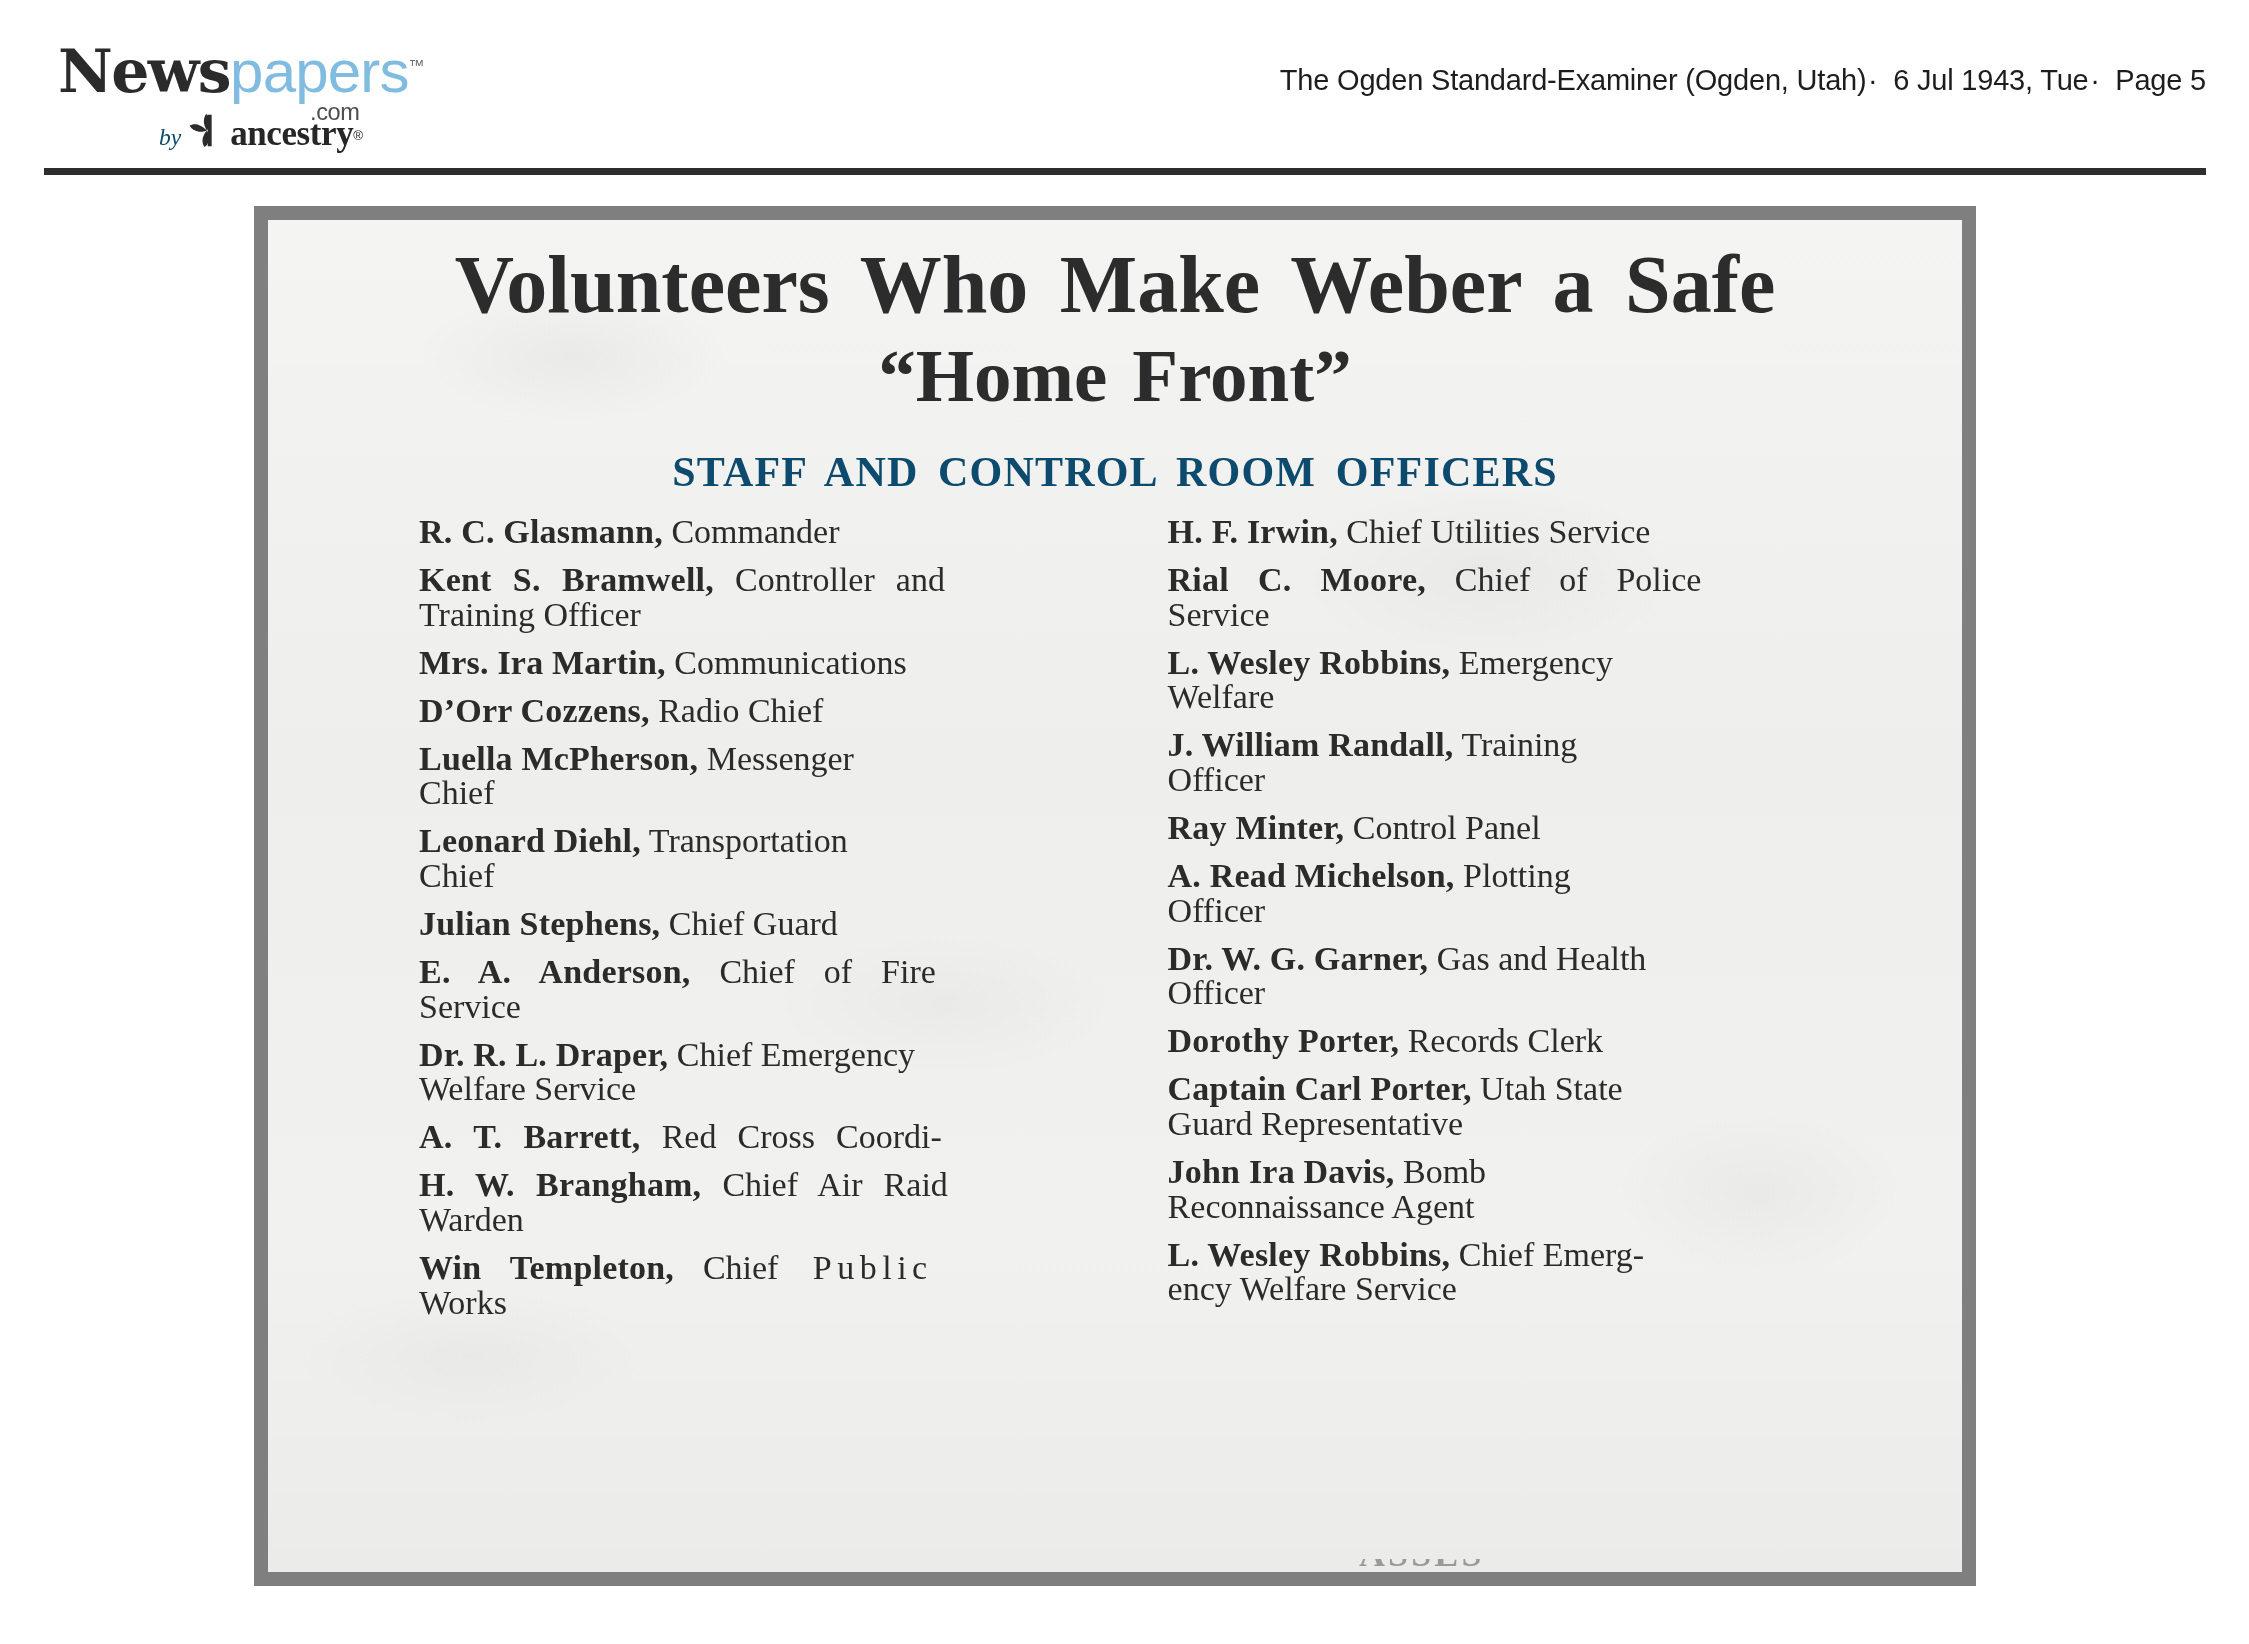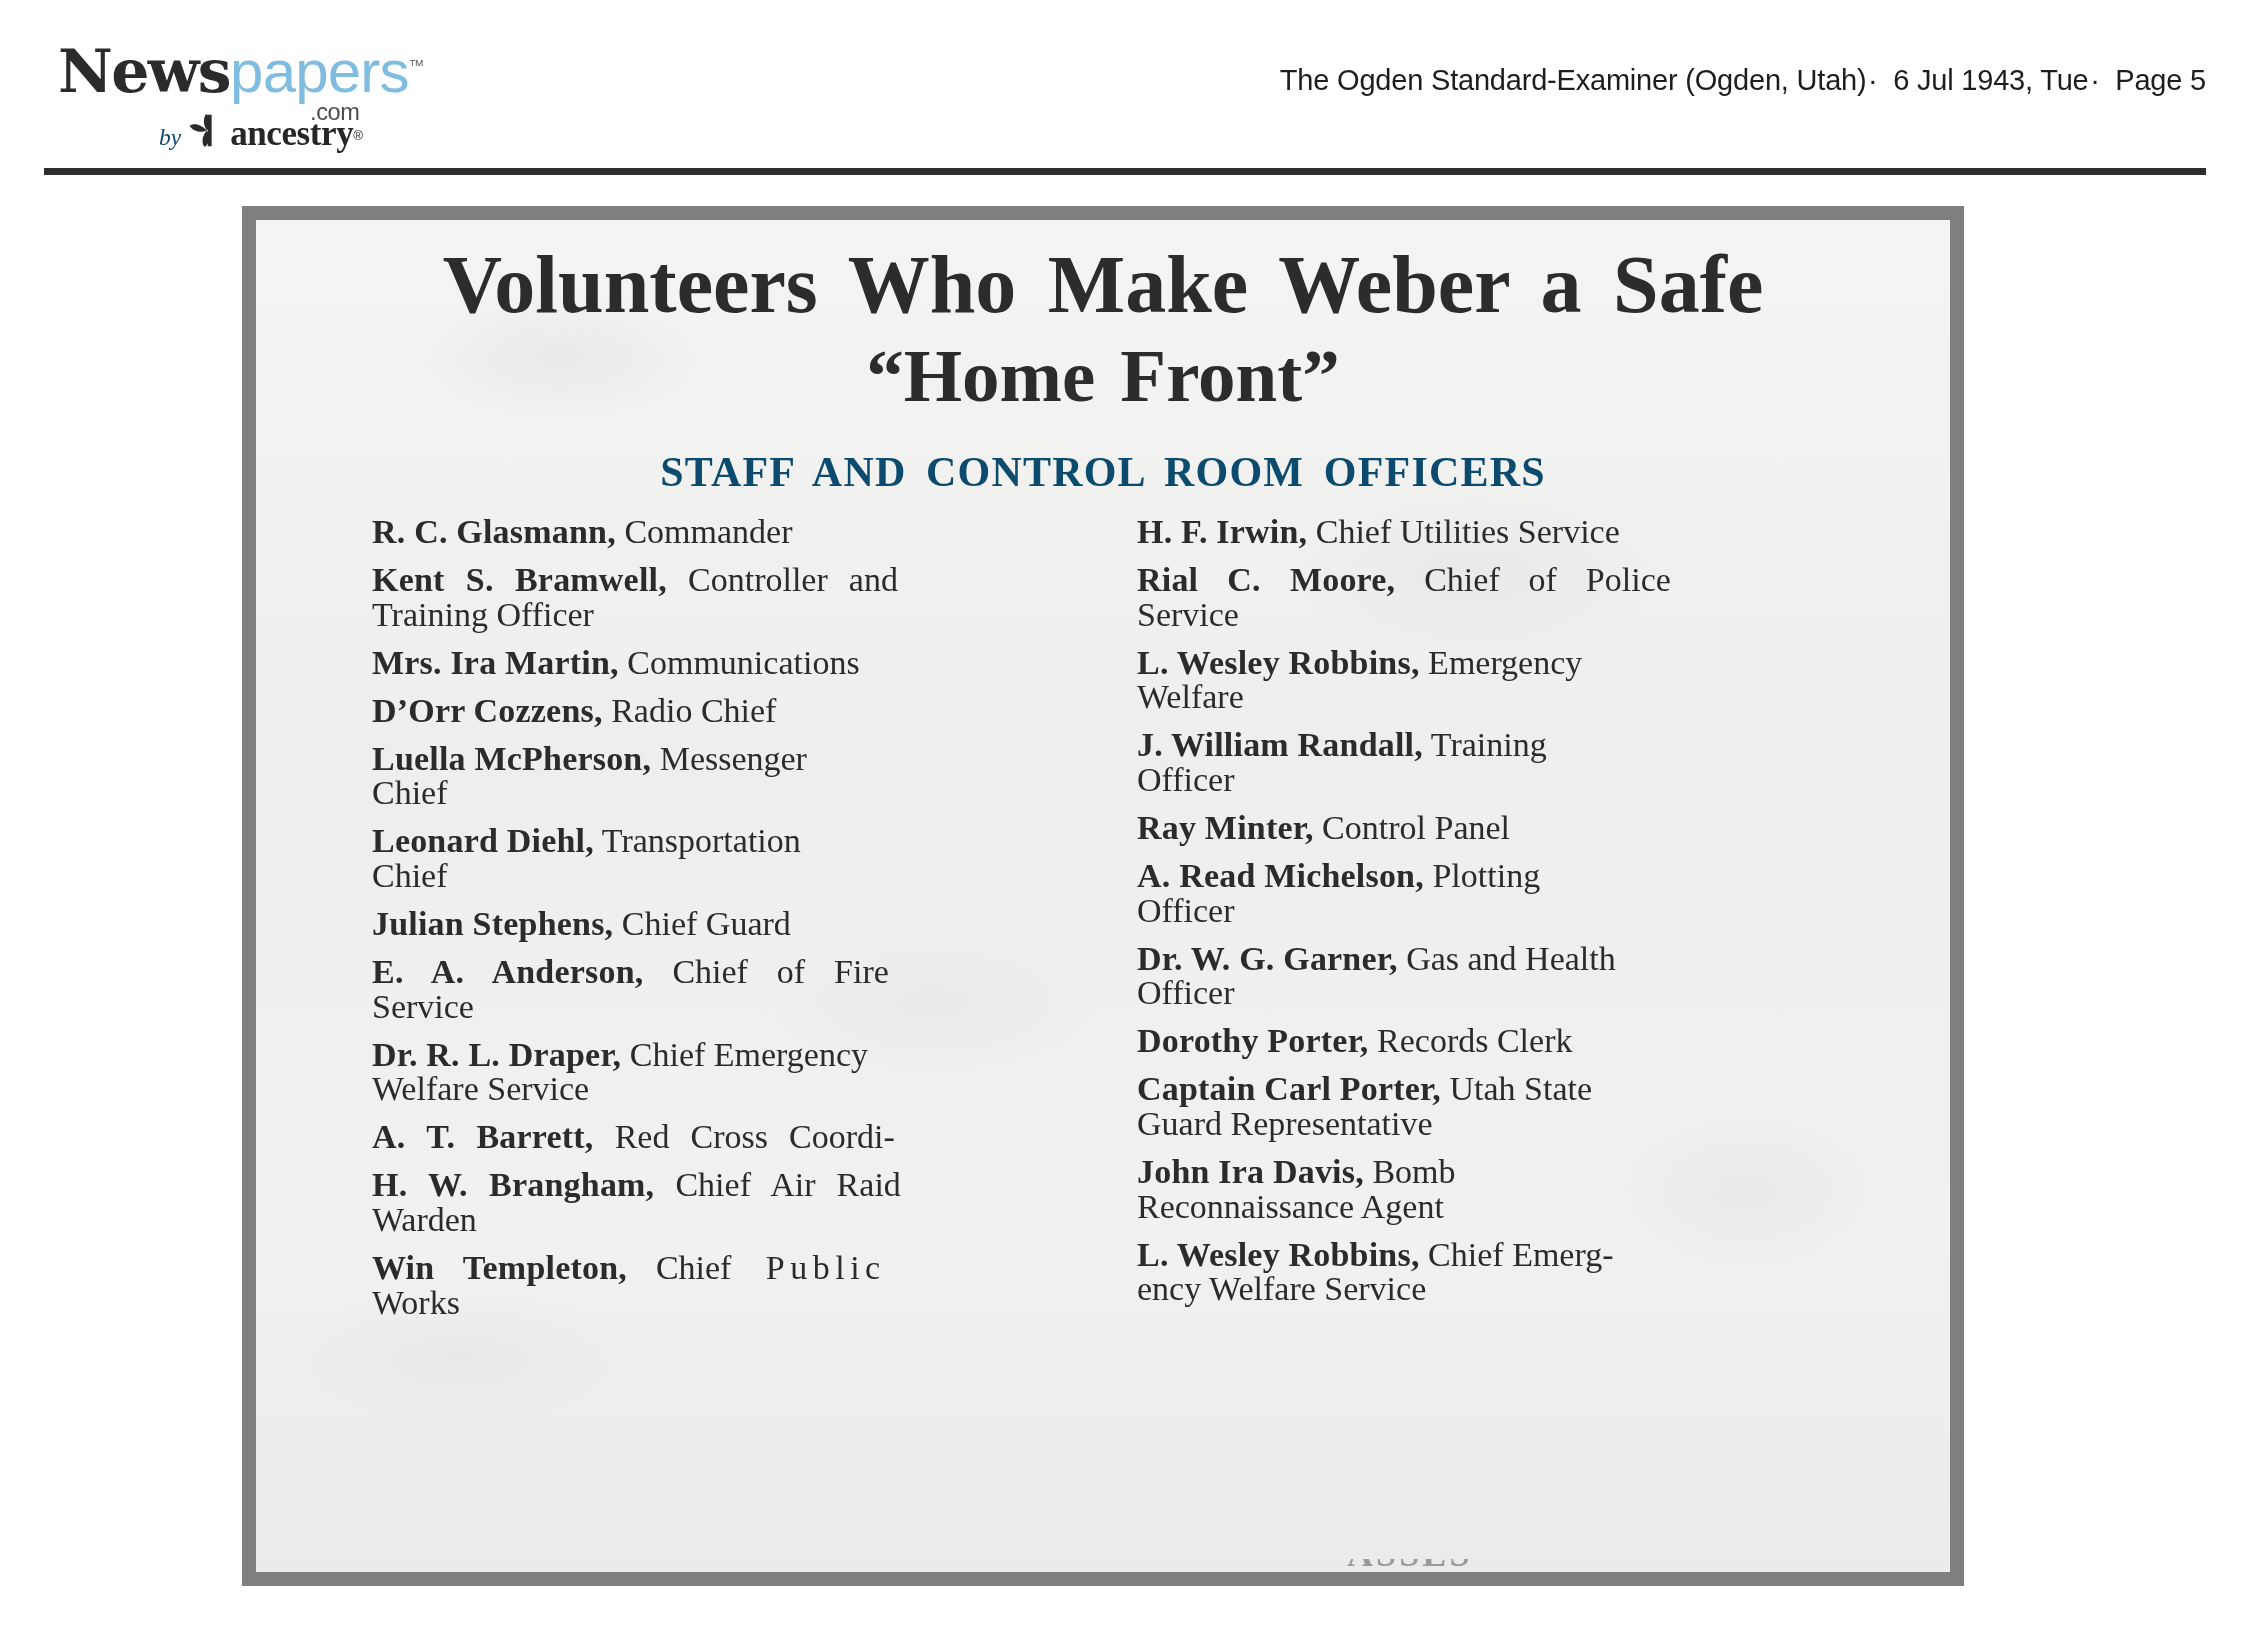--- a/index.html
+++ b/index.html
@@ -121,21 +121,21 @@
     left: 44px;
     top: 168px;
     width: 2162px;
     height: 7px;
     background: #2e2e2e;
   }
 
   
   .clipping-frame {
     position: absolute;
-    left: 242px;
+    left: 254px;
     top: 206px;
     width: 1722px;
     height: 1380px;
     background: #7f7f7f;
     padding: 14px;
     box-sizing: border-box;
   }
   .clipping-paper {
     position: relative;
     width: 100%;
@@ -204,20 +204,21 @@
   .columns {
     display: flex;
     padding: 19px 0 0 0;
   }
   .column {
     box-sizing: border-box;
   }
   .column-left {
     width: 832px;
     padding-left: 116px;
+    margin-left: 35px;
   }
   .column-right {
     width: 862px;
     padding-left: 49px;
   }
 
   .entry {
     font-family: "Liberation Serif", serif;
     color: #2b2b2b;
     font-size: 34px;

